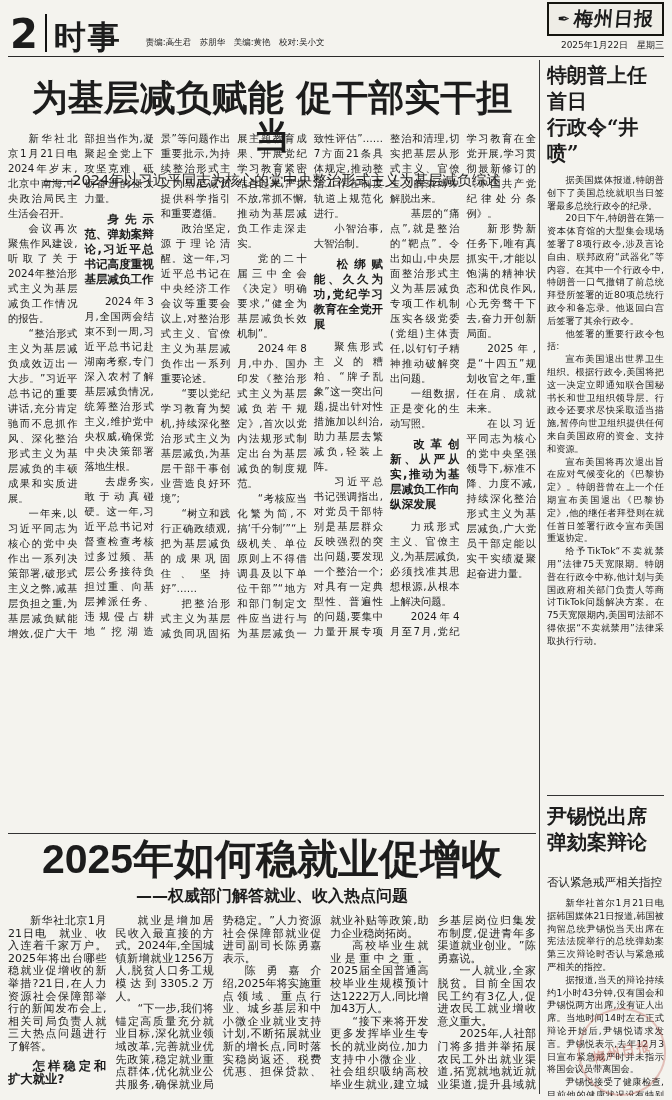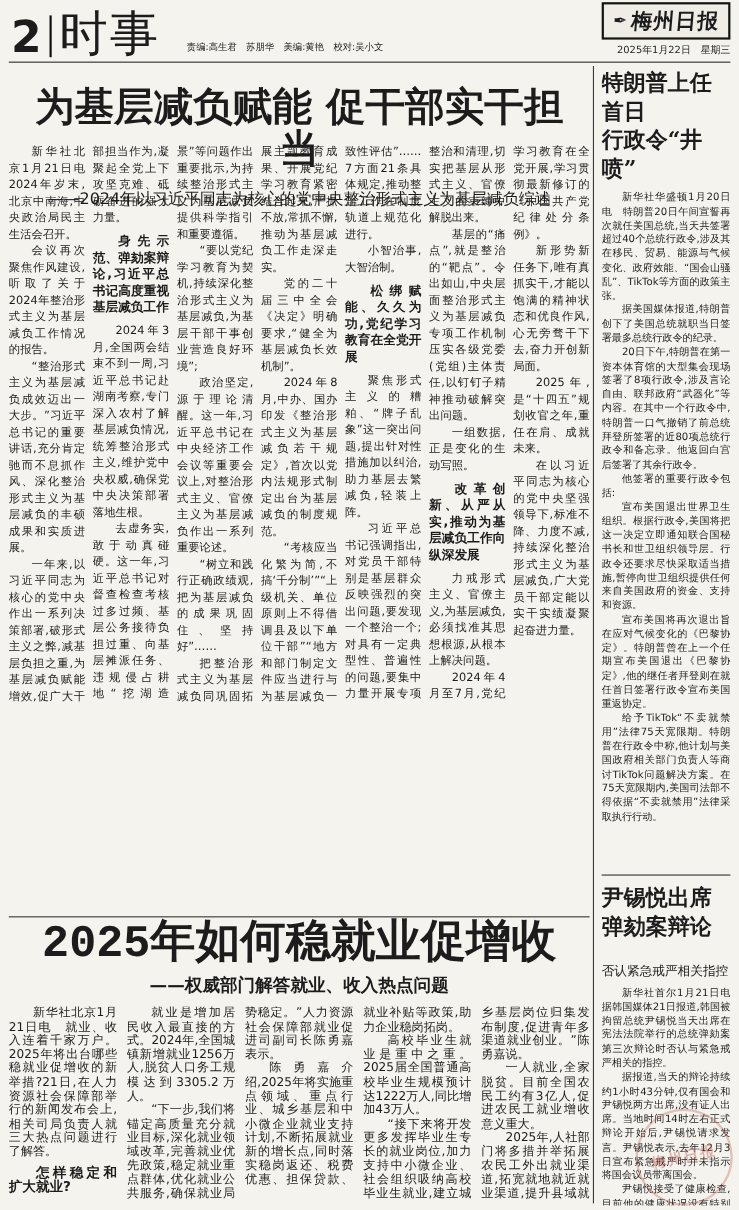--- a/index.html
+++ b/index.html
@@ -5,21 +5,21 @@
   html,body{margin:0;padding:0;background:#d6d5d1;}
   .page{position:relative;width:672px;height:1100px;background:#f4f3ee;overflow:hidden;
         font-family:"DejaVu Sans",sans-serif;color:#1c1c1c;}
 
   
   .header{position:absolute;top:8px;left:10px;width:654px;height:44px;
           display:flex;justify-content:space-between;align-items:flex-end;}
   .h-left{display:flex;align-items:flex-end;}
   .pnum{font-size:40px;font-weight:bold;line-height:.9;}
   .pbar{width:2px;height:38px;background:#111;margin:0 7px;}
-  .psec{font-size:44px;font-weight:400;line-height:.95;letter-spacing:2px;}
+  .psec{font-size:32px;font-weight:700;line-height:.95;letter-spacing:2px;}
   .staff{font-size:8.5px;margin-left:24px;padding-bottom:3px;color:#222;white-space:nowrap;}
   .h-right{text-align:right;}
   .masthead{display:inline-flex;align-items:center;gap:4px;border:2px solid #15150f;
             padding:2px 8px;background:#efede6;}
   .pen{font-size:15px;line-height:1;}
   .mh-title{font-size:19px;font-weight:bold;font-family:"DejaVu Serif",serif;
             transform:skewX(-5deg);letter-spacing:1px;}
   .date{font-size:9px;margin-top:3px;color:#222;}
   .hrule{position:absolute;top:56px;left:8px;width:656px;height:1px;background:#2a2a2a;}
 
@@ -44,21 +44,21 @@
               line-height:1.3;margin:0 0 8px 0;}
   .side-body{font-size:9.2px;line-height:12.8px;text-align:justify;}
   .side-rule{position:absolute;top:795px;left:547px;width:117px;height:1px;background:#333;}
   .side-korea{position:absolute;top:803px;left:547px;width:117px;height:293px;overflow:hidden;}
   .kicker{font-size:11.5px;font-weight:normal;margin:20px 0 7px;}
 
   
   .mid-rule{position:absolute;top:833px;left:8px;width:528px;height:1px;background:#333;}
   .jobs-head{position:absolute;top:839px;left:8px;width:528px;text-align:center;}
   .jobs-head h1{font-size:41px;font-weight:900;margin:0;line-height:1;
-                font-family:Liberation Mono, monospace;}
+                font-family:Liberation Sans, sans-serif;}
   .jobs-sub{font-size:16px;font-weight:bold;margin-top:6px;}
   .jobs-body{position:absolute;top:915px;left:8px;width:528px;height:180px;
              column-count:5;column-gap:9px;column-fill:auto;
              font-size:11px;line-height:12.6px;text-align:justify;overflow:hidden;}
 
   
   .stamp{position:absolute;right:6px;bottom:4px;width:84px;height:84px;border-radius:50%;
          border:2px solid rgba(190,80,70,.32);display:flex;align-items:center;
          justify-content:center;color:rgba(190,80,70,.42);font-size:13px;font-weight:bold;
          letter-spacing:2px;transform:rotate(-12deg);pointer-events:none;}
@@ -90,22 +90,22 @@
     <div class="lead-sub">——2024年以习近平同志为核心的党中央整治形式主义为基层减负综述</div>
   </div>
   <div class="lead-body bind-list">
       <p>新华社北京1月21日电　2024年岁末,北京中南海,中央政治局民主生活会召开。</p>
       <p>会议再次聚焦作风建设,听取了关于2024年整治形式主义为基层减负工作情况的报告。</p>
       <p>“整治形式主义为基层减负成效迈出一大步。”习近平总书记的重要讲话,充分肯定驰而不息抓作风、深化整治形式主义为基层减负的丰硕成果和实质进展。</p>
       <p>一年来,以习近平同志为核心的党中央作出一系列决策部署,破形式主义之弊,减基层负担之重,为基层减负赋能增效,促广大干部担当作为,凝聚起全党上下攻坚克难、砥砺奋进的强大力量。</p>
       <h3>身先示范、弹劾案辩论,习近平总书记高度重视基层减负工作</h3>
       <p>2024年3月,全国两会结束不到一周,习近平总书记赴湖南考察,专门深入农村了解基层减负情况,统筹整治形式主义,维护党中央权威,确保党中央决策部署落地生根。</p>
       <p>去虚务实,敢于动真碰硬。这一年,习近平总书记对督查检查考核过多过频、基层公务接待负担过重、向基层摊派任务、违规侵占耕地“挖湖造景”等问题作出重要批示,为持续整治形式主义为基层减负提供科学指引和重要遵循。</p>
+      <p>政治坚定,源于理论清醒。这一年,习近平总书记在中央经济工作会议等重要会议上,对整治形式主义、官僚主义为基层减负作出一系列重要论述。</p>
       <p>“要以党纪学习教育为契机,持续深化整治形式主义为基层减负,为基层干部干事创业营造良好环境”;</p>
-      <p>政治坚定,源于理论清醒。这一年,习近平总书记在中央经济工作会议等重要会议上,对整治形式主义、官僚主义为基层减负作出一系列重要论述。</p>
       <p>“树立和践行正确政绩观,把为基层减负的成果巩固住、坚持好”……</p>
       <p>把整治形式主义为基层减负同巩固拓展主题教育成果、开展党纪学习教育紧密结合起来,严抓不放,常抓不懈,推动为基层减负工作走深走实。</p>
       <p>党的二十届三中全会《决定》明确要求,“健全为基层减负长效机制”。</p>
       <p>2024年8月,中办、国办印发《整治形式主义为基层减负若干规定》,首次以党内法规形式制定出台为基层减负的制度规范。</p>
       <p>“考核应当化繁为简,不搞‘千分制’”“上级机关、单位原则上不得借调县及以下单位干部”“地方和部门制定文件应当进行与为基层减负一致性评估”……7方面21条具体规定,推动整治工作在制度轨道上规范化进行。</p>
       <p>小智治事,大智治制。</p>
       <h3>松绑赋能、久久为功,党纪学习教育在全党开展</h3>
       <p>聚焦形式主义的糟粕、“牌子乱象”这一突出问题,提出针对性措施加以纠治,助力基层去繁减负,轻装上阵。</p>
       <p>习近平总书记强调指出,对党员干部特别是基层群众反映强烈的突出问题,要发现一个整治一个;对具有一定典型性、普遍性的问题,要集中力量开展专项整治和清理,切实把基层从形式主义、官僚主义的束缚中解脱出来。</p>
       <p>基层的“痛点”,就是整治的“靶点”。令出如山,中央层面整治形式主义为基层减负专项工作机制压实各级党委(党组)主体责任,以钉钉子精神推动破解突出问题。</p>
@@ -119,21 +119,20 @@
     </div>
 
   <div class="vrule"></div>
 
   <div class="side-trump">
     <h2 class="side-title">
       <span>特朗普上任首日</span><br>
       <span>行政令“井喷”</span>
     </h2>
     <div class="side-body bind-list">
-        <p>新华社华盛顿1月20日电　特朗普20日午间宣誓再次就任美国总统,当天共签署超过40个总统行政令,涉及其在移民、贸易、能源与气候变化、政府效能、“国会山骚乱”、TikTok等方面的政策主张。</p>
         <p>据美国媒体报道,特朗普创下了美国总统就职当日签署最多总统行政令的纪录。</p>
         <p>20日下午,特朗普在第一资本体育馆的大型集会现场签署了8项行政令,涉及言论自由、联邦政府“武器化”等内容。在其中一个行政令中,特朗普一口气撤销了前总统拜登所签署的近80项总统行政令和备忘录。他返回白宫后签署了其余行政令。</p>
         <p>他签署的重要行政令包括:</p>
         <p>宣布美国退出世界卫生组织。根据行政令,美国将把这一决定立即通知联合国秘书长和世卫组织领导层。行政令还要求尽快采取适当措施,暂停向世卫组织提供任何来自美国政府的资金、支持和资源。</p>
         <p>宣布美国将再次退出旨在应对气候变化的《巴黎协定》。特朗普曾在上一个任期宣布美国退出《巴黎协定》,他的继任者拜登则在就任首日签署行政令宣布美国重返协定。</p>
         <p>给予TikTok“不卖就禁用”法律75天宽限期。特朗普在行政令中称,他计划与美国政府相关部门负责人等商讨TikTok问题解决方案。在75天宽限期内,美国司法部不得依据“不卖就禁用”法律采取执行行动。</p>
       </div>
   </div>
 
   <div class="side-rule"></div>

